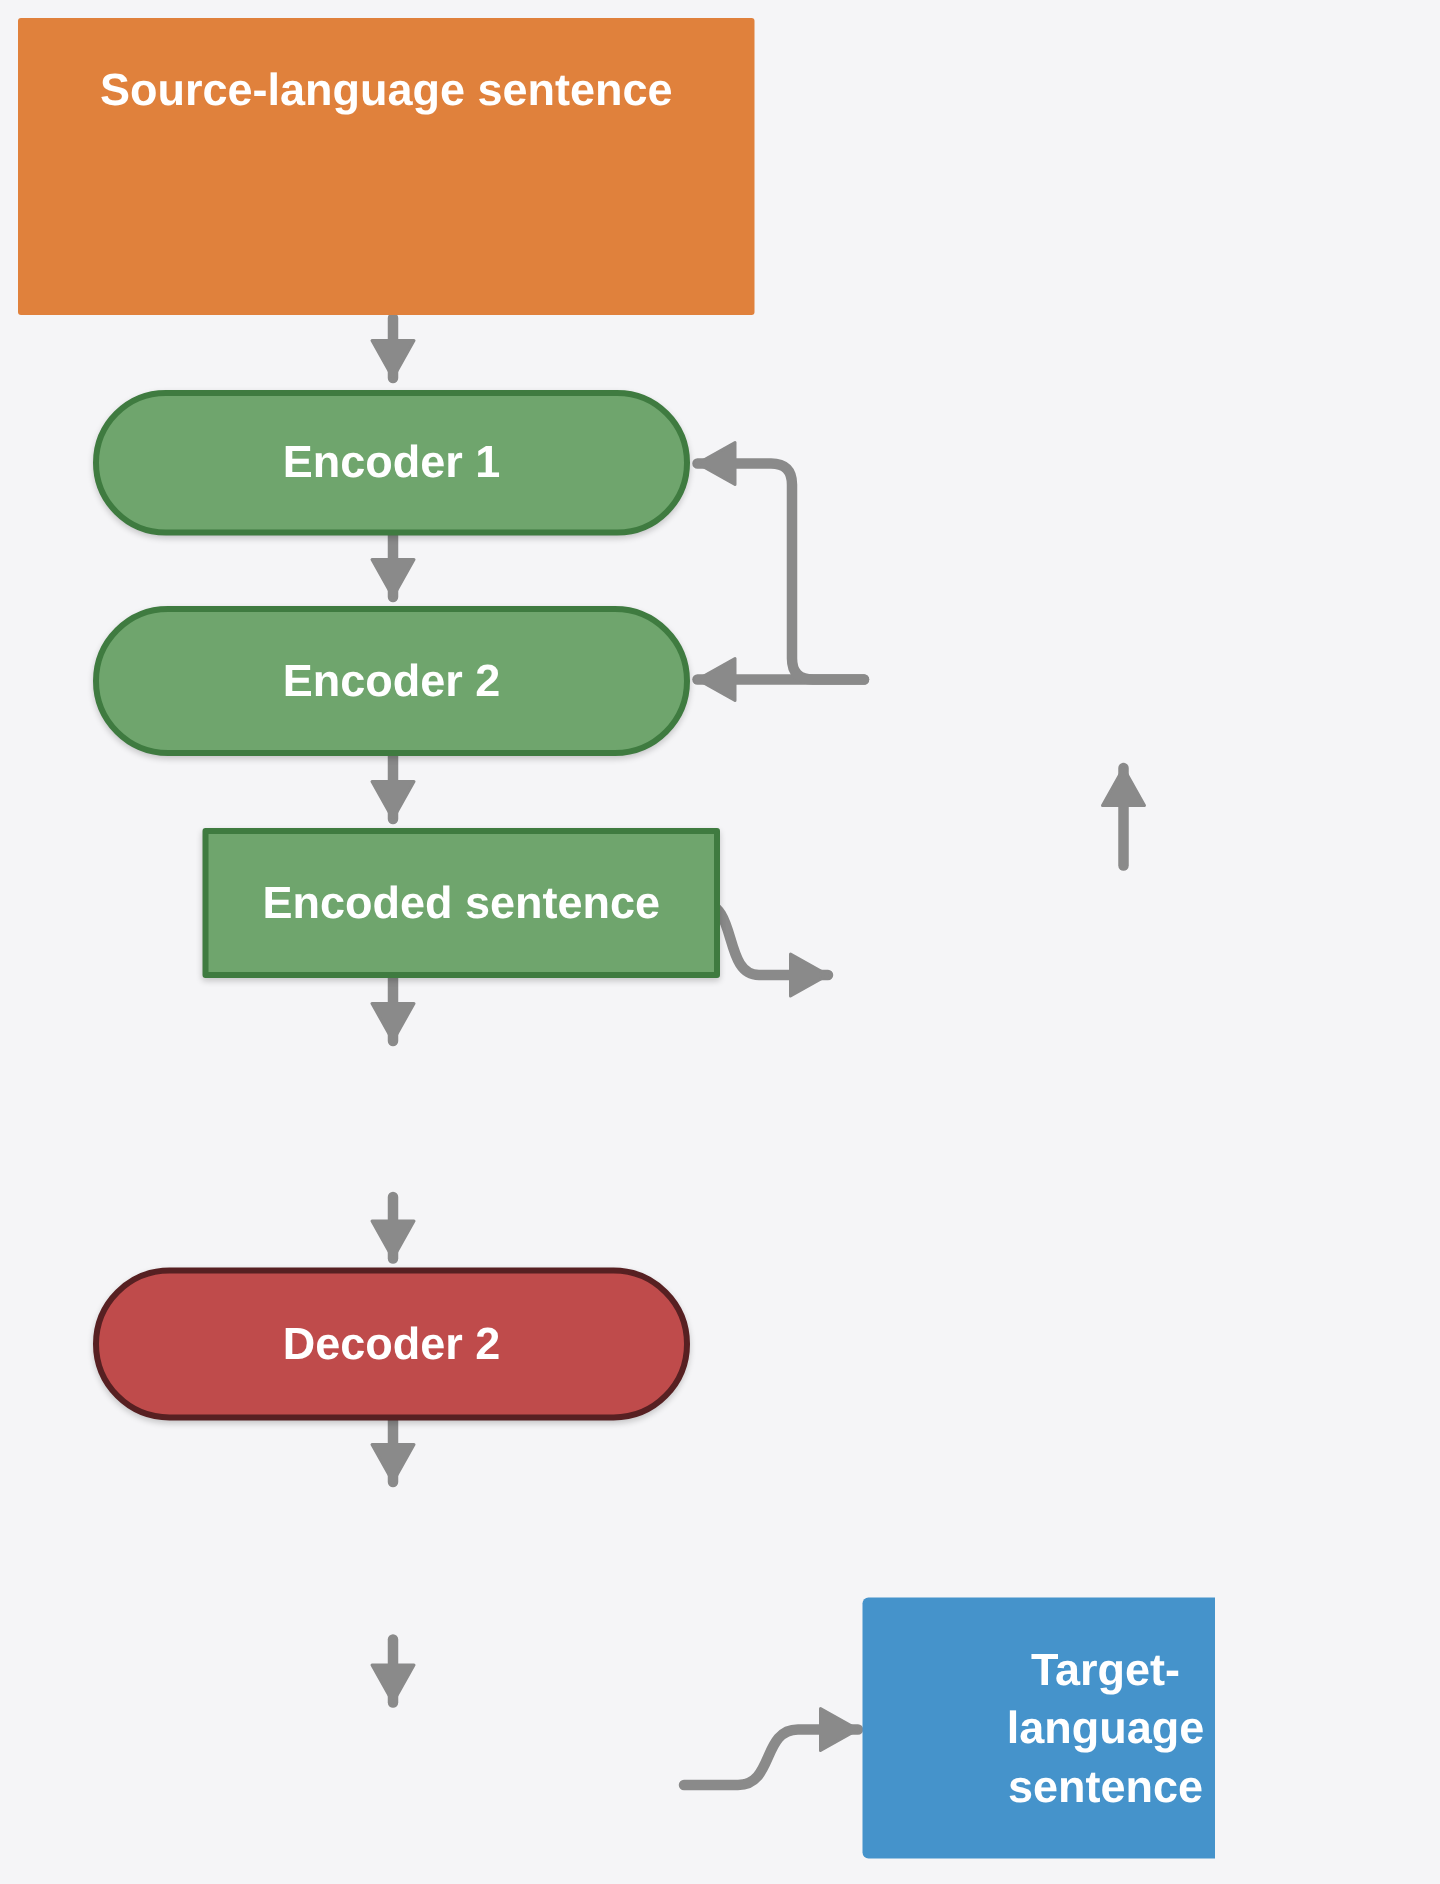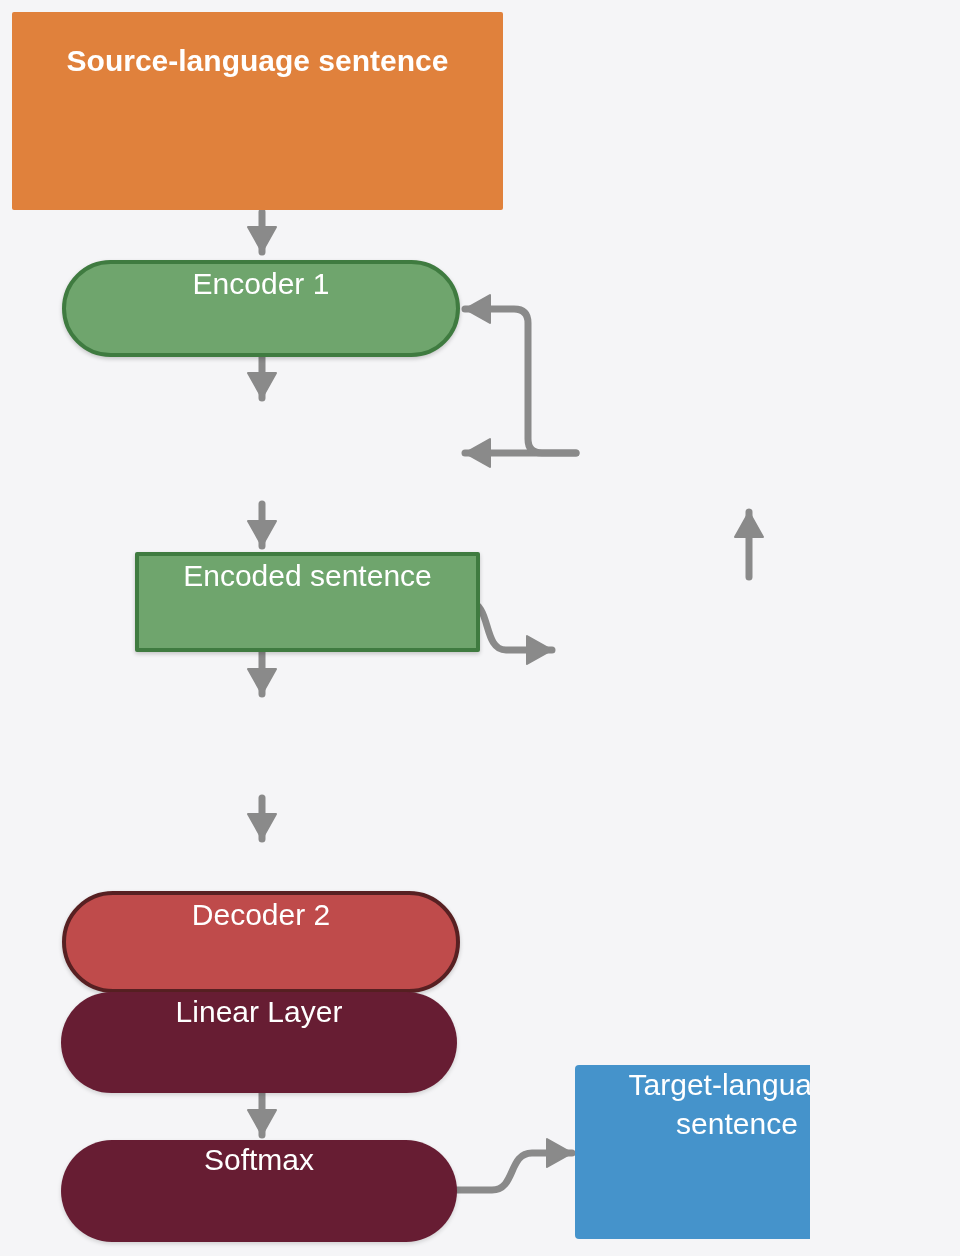--- a/index.html
+++ b/index.html
@@ -18,26 +18,26 @@
     position:absolute; left:0; top:0; width:960px; height:1256px;
     z-index: 1;
   }
   .edge { stroke: var(--arrow); stroke-width: 7; fill: none; stroke-linecap: round; }
   .arrowhead-shape { fill: var(--arrow); stroke: var(--arrow); stroke-width: 2; stroke-linejoin: round; }
 
   .node {
     position: absolute;
     box-sizing: border-box;
     display: flex;
-    align-items: flex-start;
+    align-items: center;
     justify-content: center;
     text-align: center;
     color: #ffffff;
     font-size: 30px;
-    font-weight: 400;
+    font-weight: 700;
     z-index: 2;
     line-height: 1.3;
   }
   .pill-green {
     background: var(--green-fill);
     border: 4px solid var(--green-border);
     border-radius: 52px;
     box-shadow: 0 2px 4px rgba(0,0,0,0.2);
   }
   .rect-green {
@@ -125,37 +125,34 @@
   <div class="source-container">
     <div class="source-header">
       <span>Source-language sentence</span>
     </div>
   </div>
 
   <div class="node pill-green" style="left:62px; top:260px; width:398px; height:97px;">
     <span>Encoder 1</span>
   </div>
 
+  <div class="node pill-green" style="left:62px; top:404px; width:398px; height:100px;">
+    <span>Encoder 2</span>
+  </div>
 
 
   <div class="node rect-green" style="left:87px; top:552px; width:345px; height:100px;">
     <span>Encoded sentence</span>
   </div>
 
 
 
-  <div class="node pill-red" style="left:62px; top:891px; width:398px; height:102px;">
+  <div class="node pill-red" style="left:62px; top:845px; width:398px; height:102px;">
     <span>Decoder 2</span>
   </div>
 
-  <div class="node pill-maroon" style="left:61px; top:992px; width:396px; height:101px;">
-    <span>Linear Layer</span>
-  </div>
 
-  <div class="node pill-maroon" style="left:61px; top:1140px; width:396px; height:102px;">
-    <span>Softmax</span>
-  </div>
 
   <div class="node box-blue" style="left:575px; top:1065px; width:324px; height:174px;">
     <span>Target-language sentence</span>
   </div>
 
 </div>
 
 </body></html>

